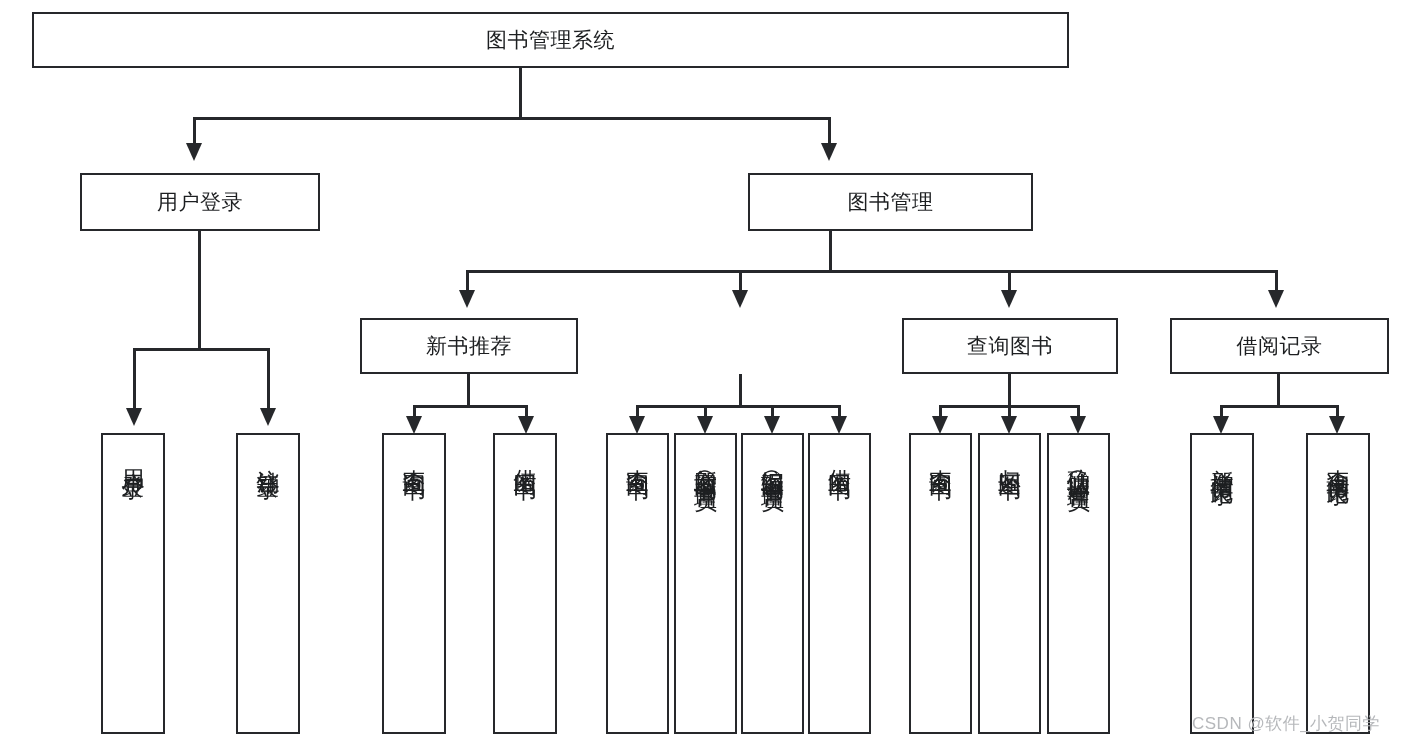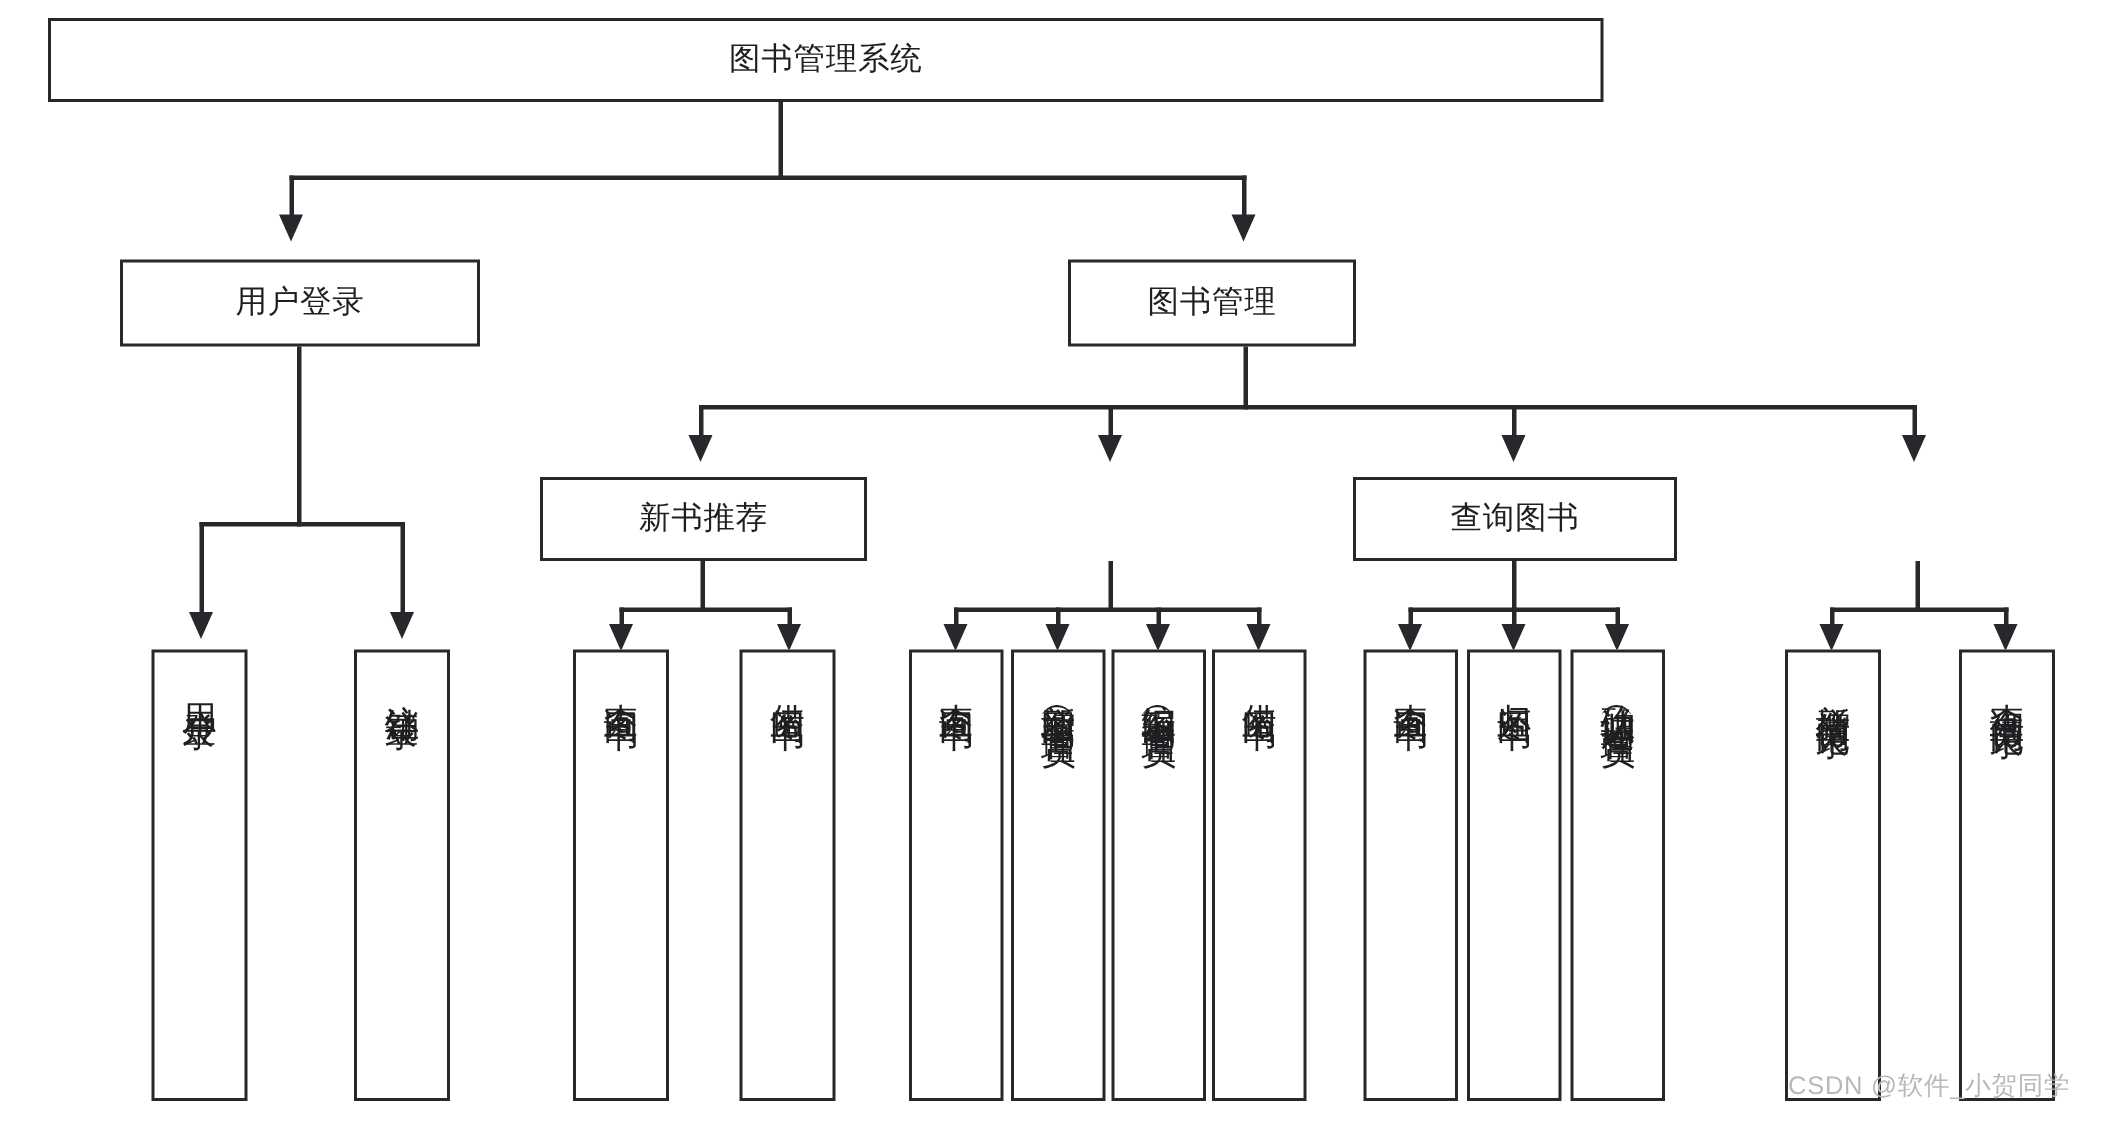--- a/index.html
+++ b/index.html
@@ -91,21 +91,21 @@
   <div class="edge v" style="left:193px; top:117px; width:3px; height:28px;"></div>
   <div class="arrow" style="left:186px; top:143px;"></div>
 
   <div class="edge v" style="left:828px; top:117px; width:3px; height:28px;"></div>
   <div class="arrow" style="left:821px; top:143px;"></div>
 
   <div class="node horiz" style="left:80px; top:173px; width:240px; height:58px;">
     <span class="label">用户登录</span>
   </div>
 
-  <div class="node horiz" style="left:712px; top:173px; width:192px; height:58px;">
+  <div class="node horiz" style="left:748px; top:173px; width:285px; height:58px;">
     <span class="label">图书管理</span>
   </div>
 
   <div class="edge v" style="left:198px; top:231px; width:3px; height:120px;"></div>
   <div class="edge h" style="left:133px; top:348px; width:137px; height:3px;"></div>
   <div class="edge v" style="left:133px; top:348px; width:3px; height:62px;"></div>
   <div class="arrow" style="left:126px; top:408px;"></div>
   <div class="edge v" style="left:267px; top:348px; width:3px; height:62px;"></div>
   <div class="arrow" style="left:260px; top:408px;"></div>
 
@@ -122,20 +122,23 @@
   <div class="arrow" style="left:1001px; top:290px;"></div>
 
   <div class="edge v" style="left:1275px; top:270px; width:3px; height:22px;"></div>
   <div class="arrow" style="left:1268px; top:290px;"></div>
 
   <div class="node horiz" style="left:360px; top:318px; width:218px; height:56px;">
     <span class="label">新书推荐</span>
   </div>
   <div class="node horiz" style="left:902px; top:318px; width:216px; height:56px;">
     <span class="label">查询图书</span>
+  </div>
+  <div class="node horiz" style="left:1170px; top:318px; width:219px; height:56px;">
+    <span class="label">借阅记录</span>
   </div>
 
   <div class="edge v" style="left:467px; top:374px; width:3px; height:34px;"></div>
   <div class="edge h" style="left:413px; top:405px; width:115px; height:3px;"></div>
   <div class="edge v" style="left:413px; top:405px; width:3px; height:14px;"></div>
   <div class="arrow" style="left:406px; top:416px;"></div>
   <div class="edge v" style="left:525px; top:405px; width:3px; height:14px;"></div>
   <div class="arrow" style="left:518px; top:416px;"></div>
 
   <div class="edge v" style="left:739px; top:374px; width:3px; height:34px;"></div>

